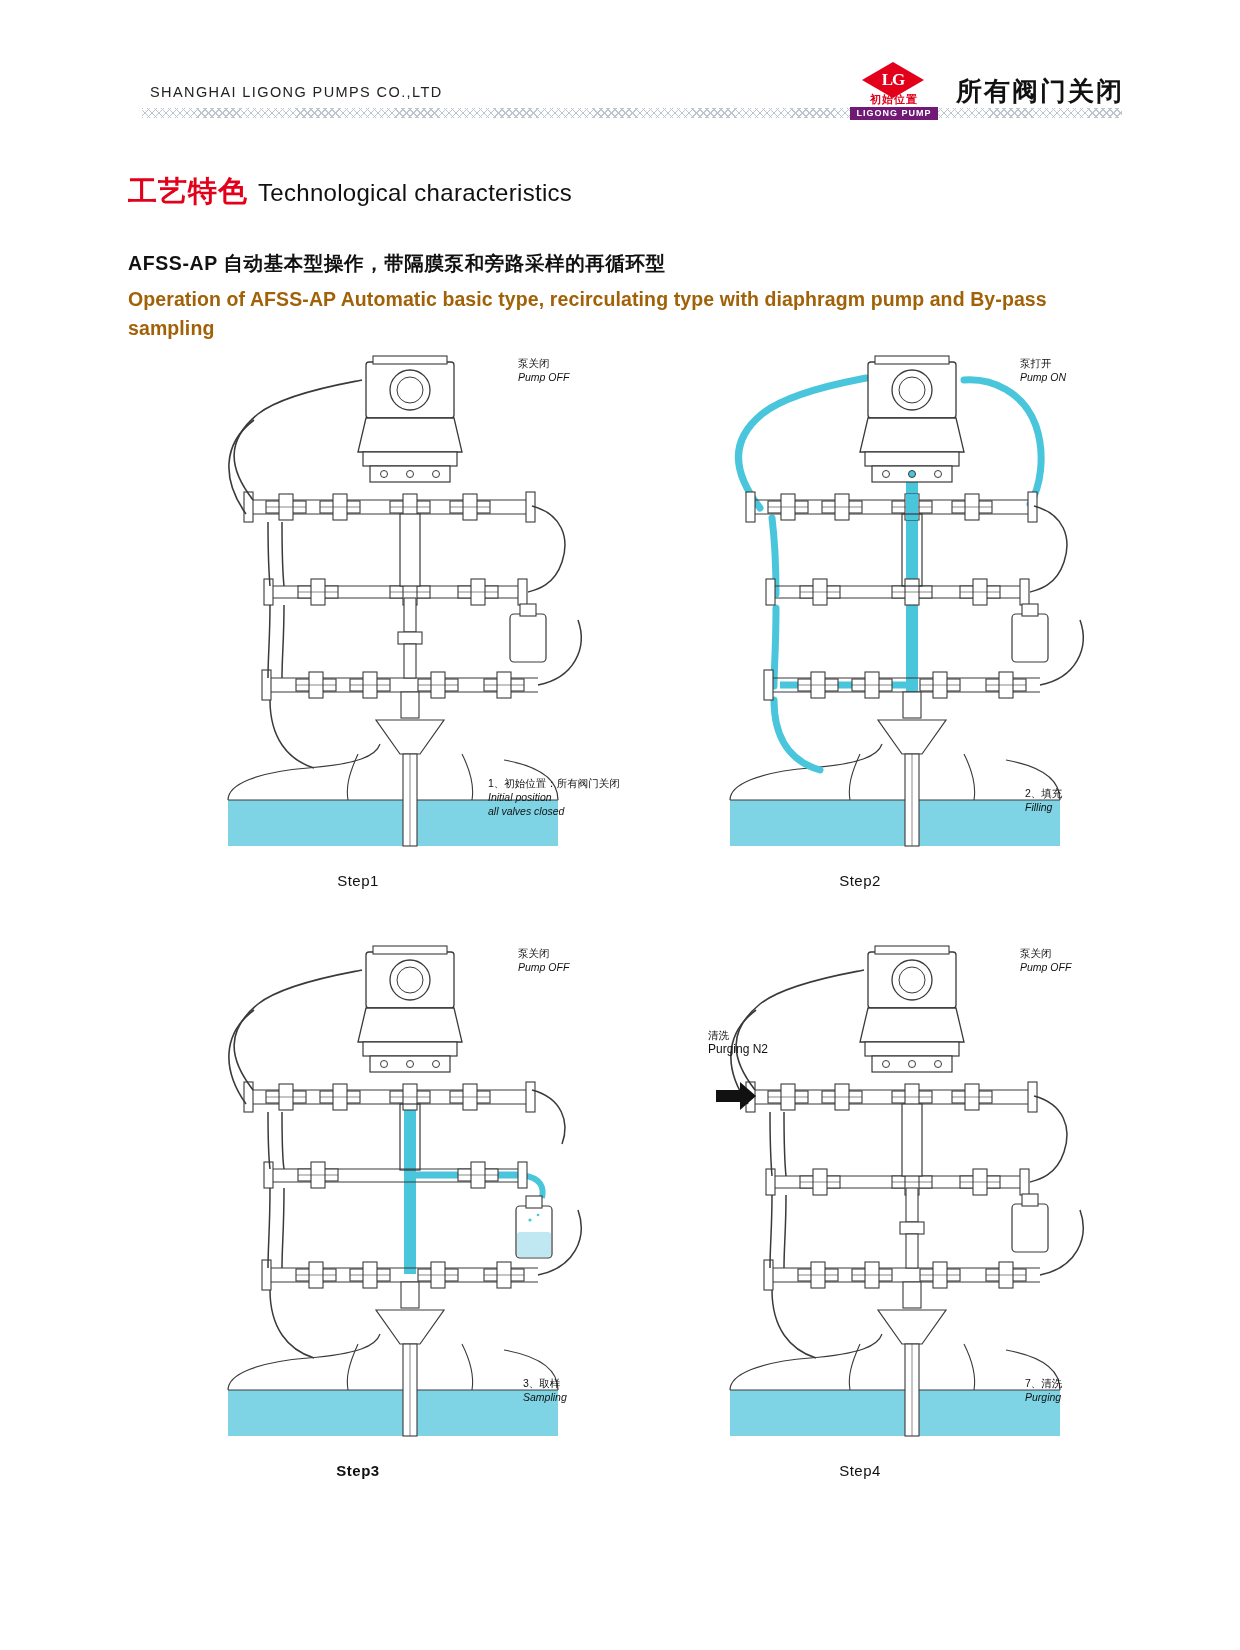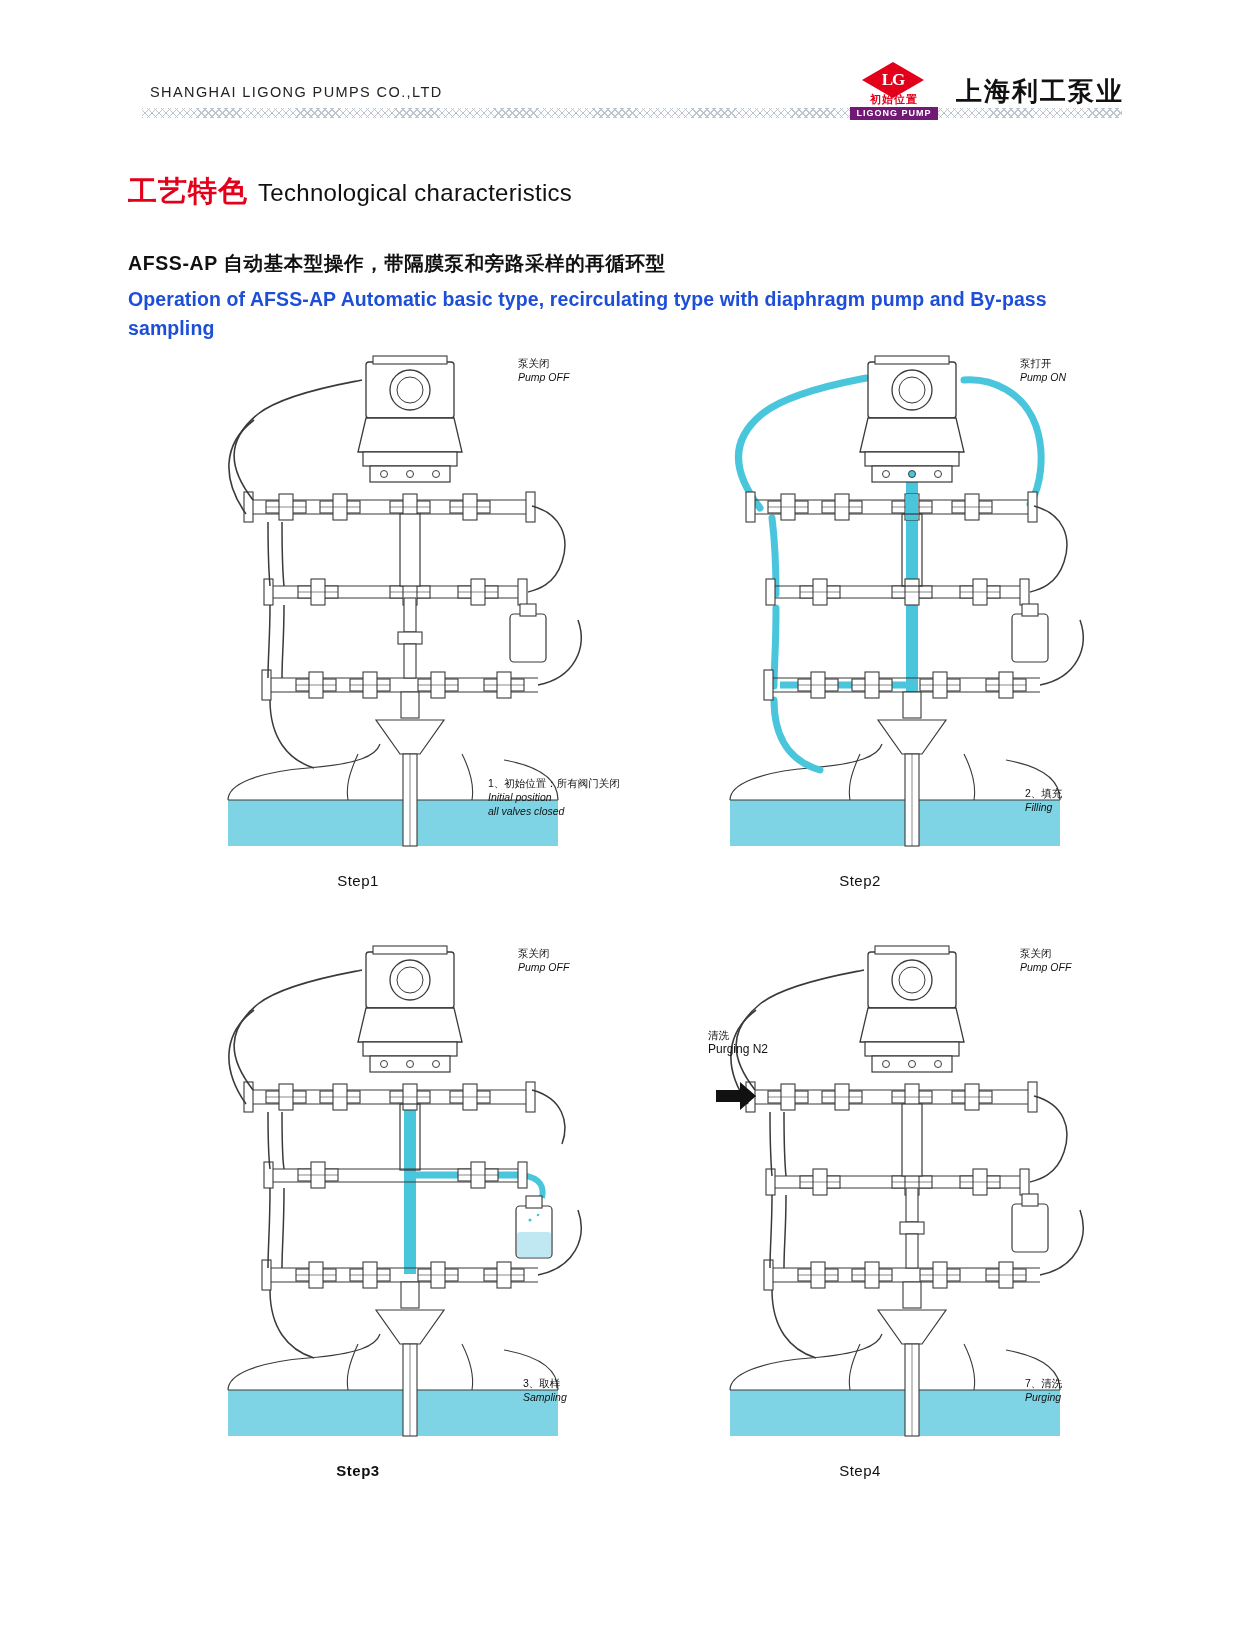--- a/index.html
+++ b/index.html
@@ -88,21 +88,21 @@
   }
 
   .subtitle{
     position:absolute;left:128px;top:250px;width:960px;
   }
   .subtitle .l1{
     font-size:19.5px;font-weight:bold;color:#111;
     letter-spacing:.6px;margin-bottom:8px;
   }
   .subtitle .l2{
-    font-size:19.5px;font-weight:bold;color:#1d4ed8;
+    font-size:19.5px;font-weight:bold;color:#a16207;
     line-height:29px;letter-spacing:.1px;
   }
 
   
   .figures{
     position:absolute;left:0;top:348px;
     width:1104px;height:1230px;
   }
   .fig{
     position:absolute;
@@ -142,21 +142,21 @@
   <div class="header-rule"></div>
 
   <div class="logo-block">
     <div class="logo-mark">
       <div class="logo-diamond">
         <span>LG</span>
       </div>
       <div class="logo-cn">初始位置</div>
       <div class="logo-bar">LIGONG PUMP</div>
     </div>
-    <div class="logo-text">上海利工泵业</div>
+    <div class="logo-text">所有阀门关闭</div>
   </div>
 </div>
 
 <div class="section-title">
   <span class="cn">工艺特色</span>
   <span class="en">Technological characteristics</span>
 </div>
 
 <div class="subtitle">
   <div class="l1">AFSS-AP 自动基本型操作，带隔膜泵和旁路采样的再循环型</div>

